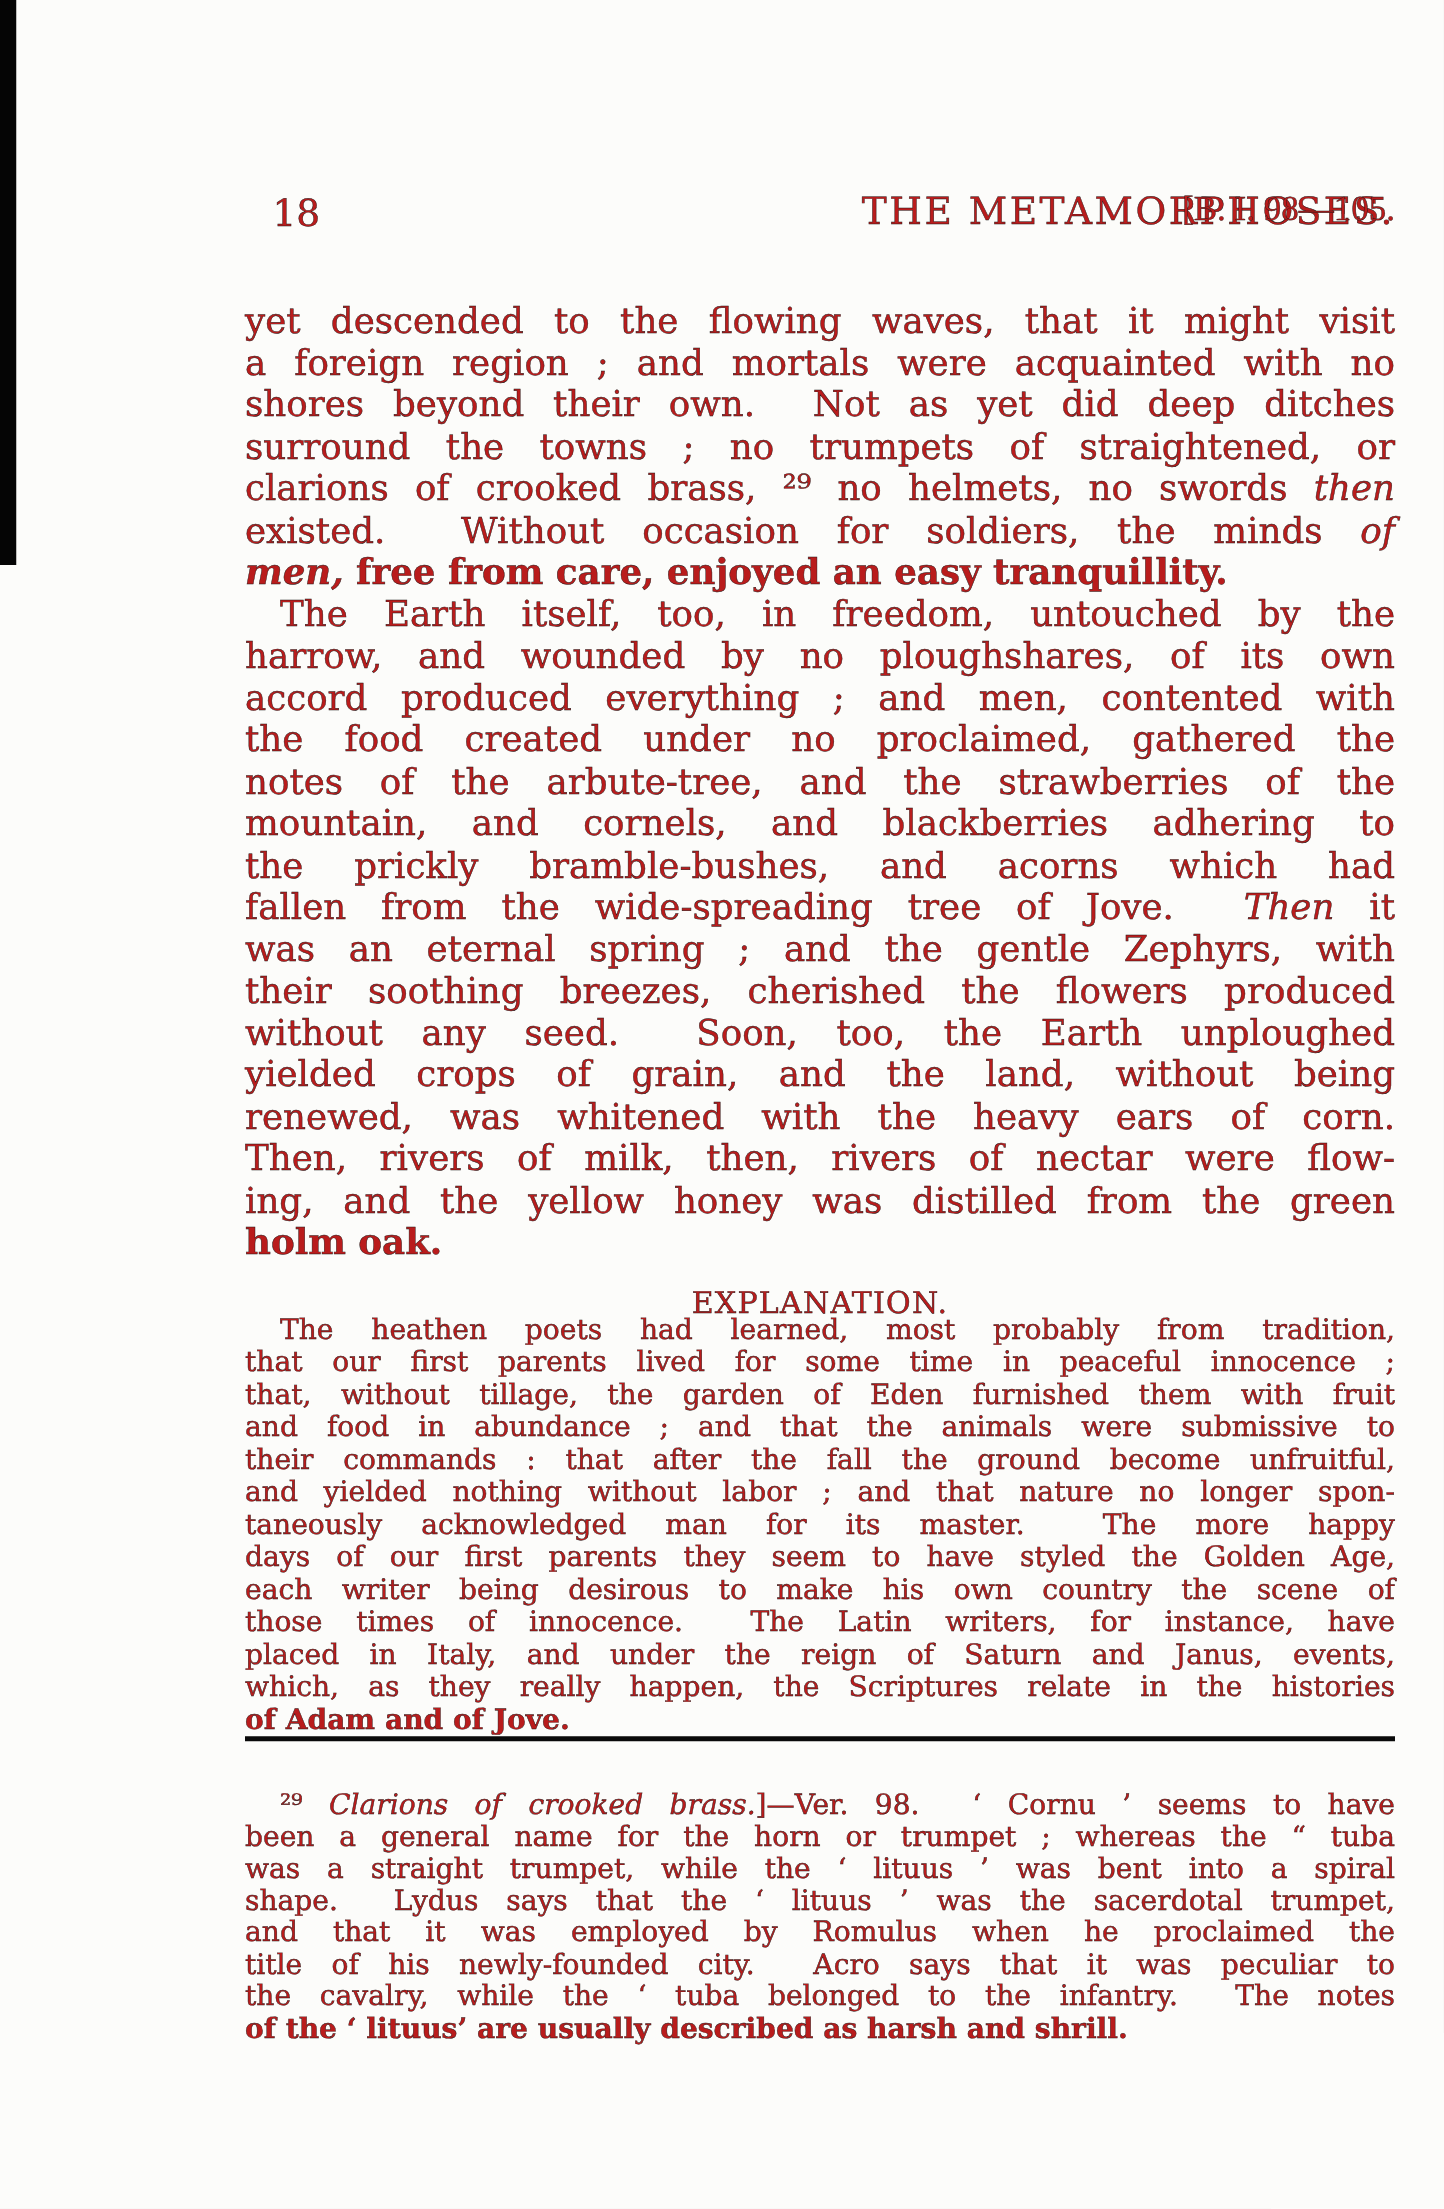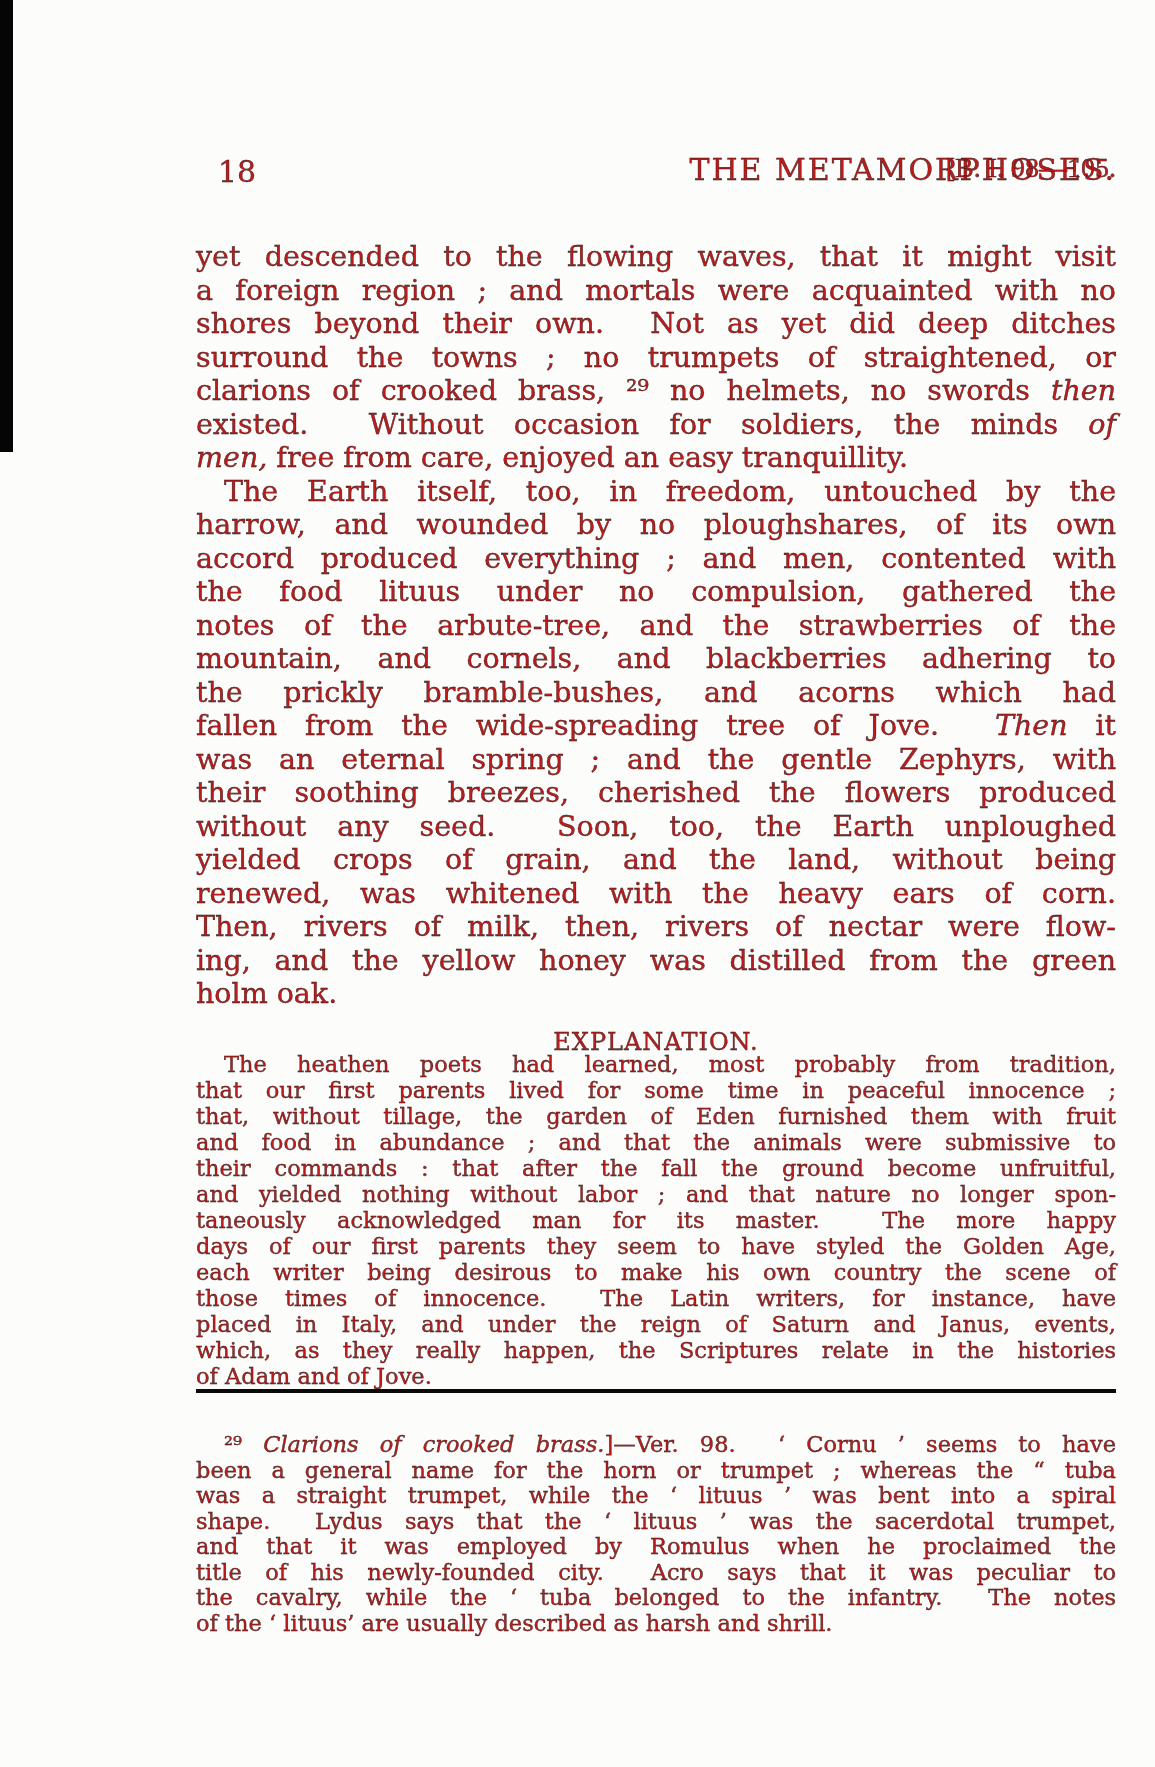--- a/index.html
+++ b/index.html
@@ -32,21 +32,21 @@
   }
   .rule {
     position:absolute; left:196px; top:1389px; width:920px; height:4px;
     background:#0a0a0a;
   }
   .footnote-text {
     position:absolute; left:196px; top:1409px; width:920px;
     font-size:22.5px; line-height:25.5px;margin-top:23px;
   }
   .line { text-align:justify; text-align-last:justify; white-space:pre-wrap; }
-  .line.last { text-align-last:left; }
+  .line.last { text-align-last:left;font-weight:bold; }
   .line.indent { text-indent:28px; }
   i { font-style:italic; }
 </style>
 </head>
 <body>
 
 <div class="page">
   <div class="scan-artifact"></div>
 
   <div class="header">
@@ -59,21 +59,21 @@
       <div class="line"><span>yet descended to the flowing waves, that it might visit</span></div>
       <div class="line"><span>a foreign region ; and mortals were acquainted with no</span></div>
       <div class="line"><span>shores beyond their own.&nbsp; Not as yet did deep ditches</span></div>
       <div class="line"><span>surround the towns ; no trumpets of straightened, or</span></div>
       <div class="line"><span>clarions of crooked brass, ²⁹ no helmets, no swords </span><i>then</i></div>
       <div class="line"><span>existed.&nbsp; Without occasion for soldiers, the minds </span><i>of</i></div>
       <div class="line last"><i>men,</i><span> free from care, enjoyed an easy tranquillity.</span></div>
       <div class="line indent"><span>The Earth itself, too, in freedom, untouched by the</span></div>
       <div class="line"><span>harrow, and wounded by no ploughshares, of its own</span></div>
       <div class="line"><span>accord produced everything ; and men, contented with</span></div>
-      <div class="line"><span>the food lituus under no compulsion, gathered the</span></div>
+      <div class="line"><span>the food created under no proclaimed, gathered the</span></div>
       <div class="line"><span>notes of the arbute-tree, and the strawberries of the</span></div>
       <div class="line"><span>mountain, and cornels, and blackberries adhering to</span></div>
       <div class="line"><span>the prickly bramble-bushes, and acorns which had</span></div>
       <div class="line"><span>fallen from the wide-spreading tree of Jove.&nbsp; </span><i>Then</i><span> it</span></div>
       <div class="line"><span>was an eternal spring ; and the gentle Zephyrs, with</span></div>
       <div class="line"><span>their soothing breezes, cherished the flowers produced</span></div>
       <div class="line"><span>without any seed.&nbsp; Soon, too, the Earth unploughed</span></div>
       <div class="line"><span>yielded crops of grain, and the land, without being</span></div>
       <div class="line"><span>renewed, was whitened with the heavy ears of corn.</span></div>
       <div class="line"><span>Then, rivers of milk, then, rivers of nectar were flow-</span></div>

